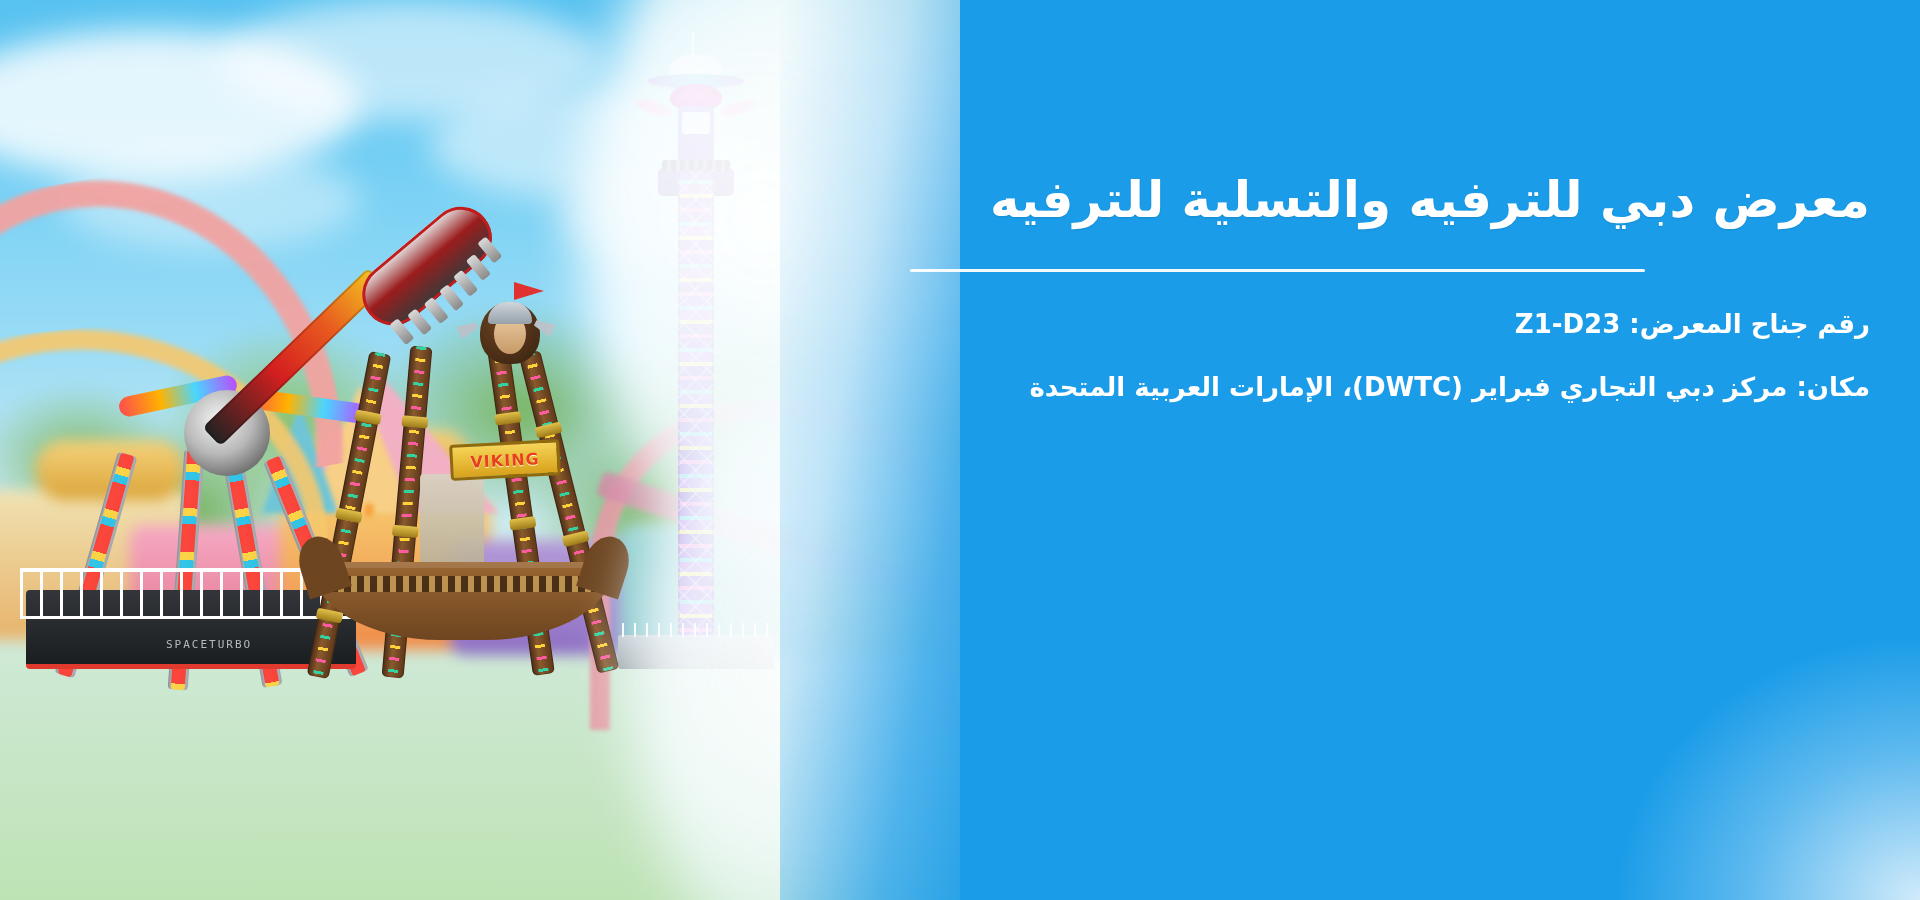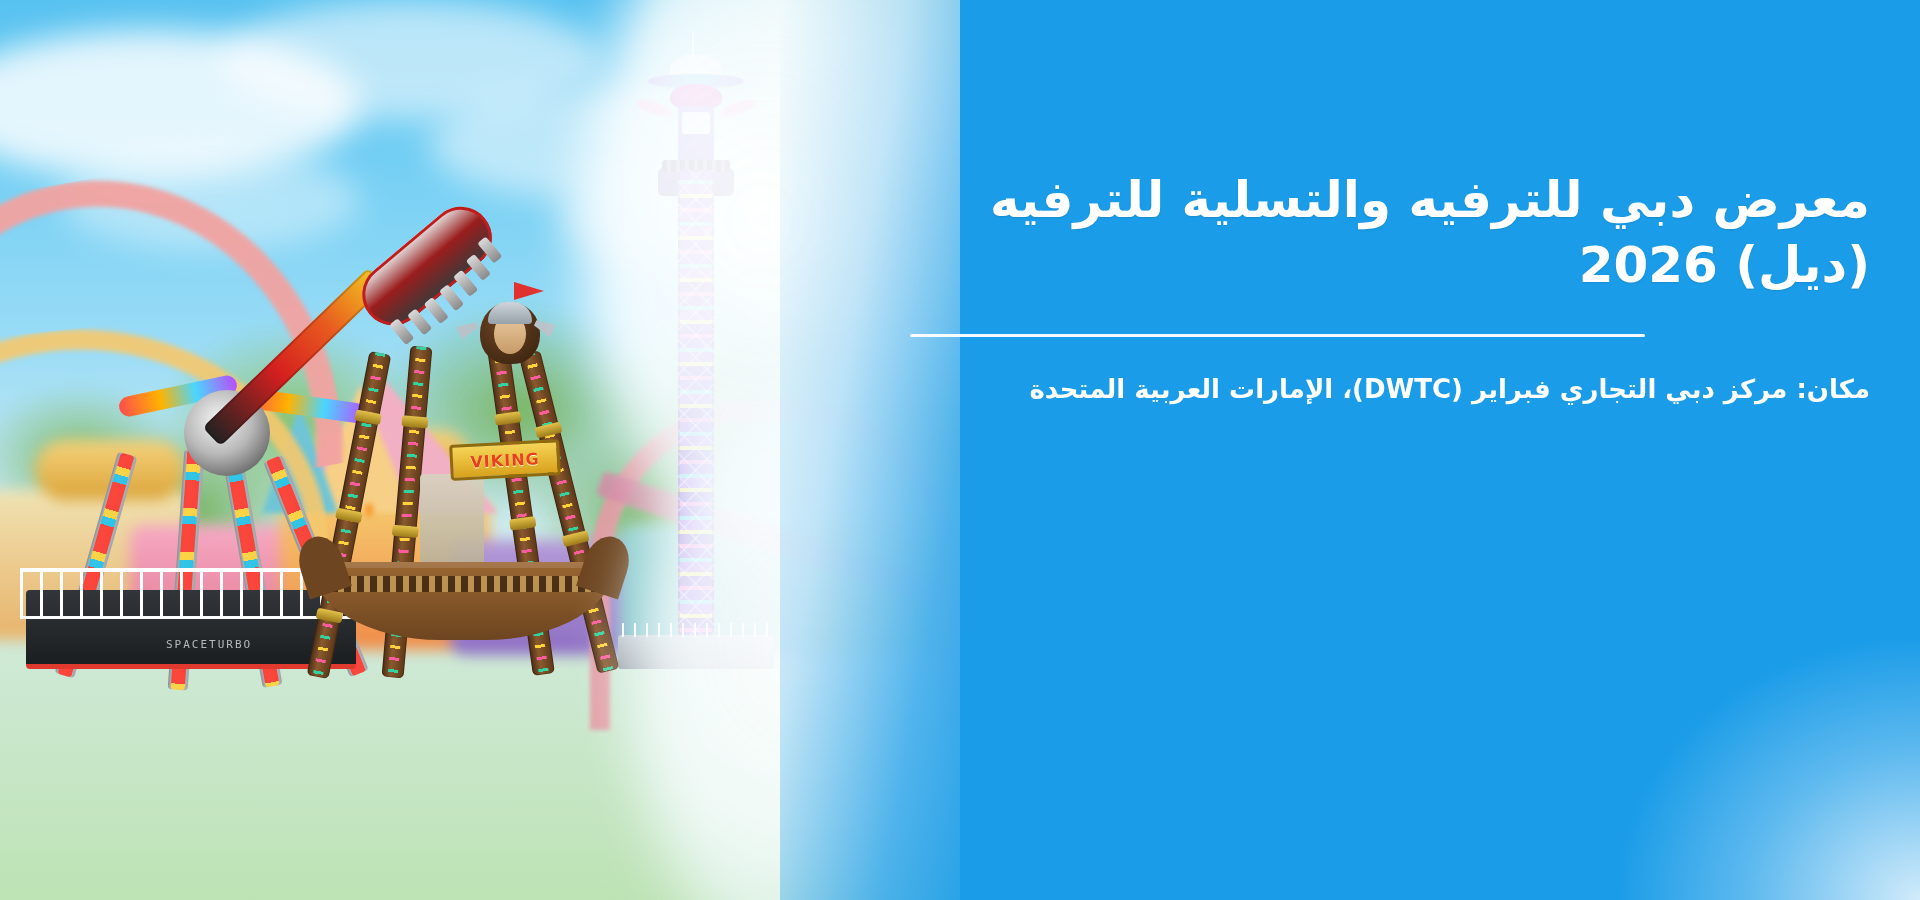--- a/index.html
+++ b/index.html
@@ -334,23 +334,23 @@
 
   <div class="panel-edge"></div>
   <div class="panel-wave"></div>
   <div class="panel-solid">
     <div class="corner-glow"></div>
   </div>
 
   <div class="content">
     <h1 class="title">
       <span>معرض دبي للترفيه والتسلية للترفيه</span><br>
-      <span>(ديل) 2026</span>
     </h1>
 
     <div class="divider"></div>
 
     <div class="meta">
+      <p class="meta-line">رقم جناح المعرض: Z1-D23</p>
       <p class="meta-line">مكان: مركز دبي التجاري فبراير (DWTC)، الإمارات العربية المتحدة</p>
     </div>
   </div>
 
 </div>
 
 </body></html>

